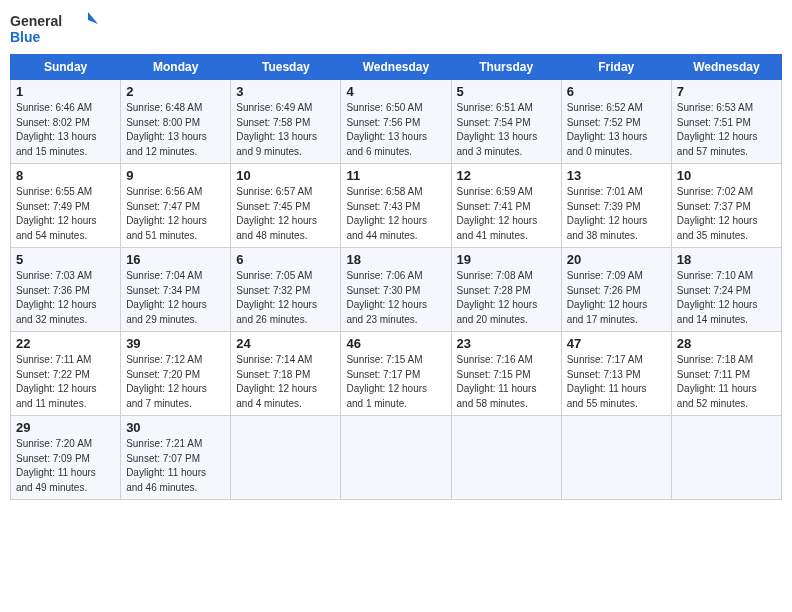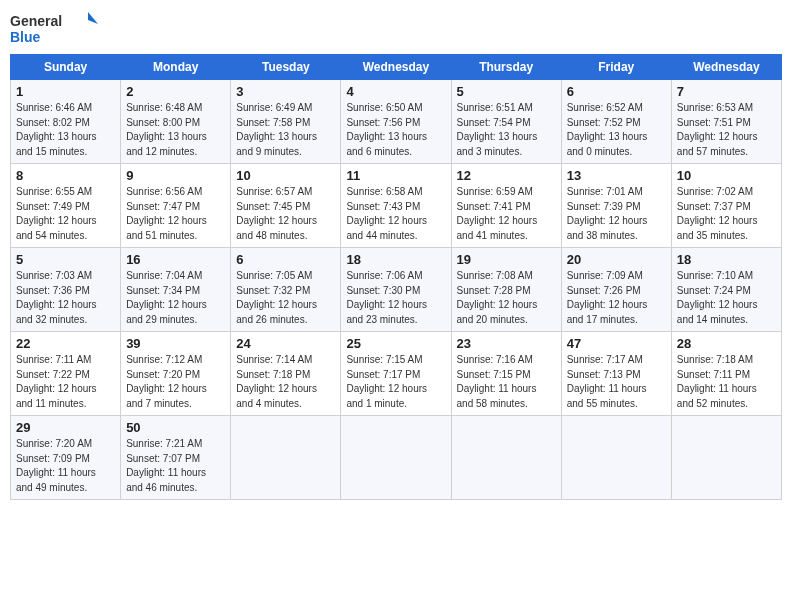--- a/index.html
+++ b/index.html
@@ -204,21 +204,21 @@
         </td>
         <td>
           <span class="day-num">39</span>
         <div class="day-info">Sunrise: 7:12 AM<br>Sunset: 7:20 PM<br>Daylight: 12 hours and 7 minutes.</div>
         </td>
         <td>
           <span class="day-num">24</span>
         <div class="day-info">Sunrise: 7:14 AM<br>Sunset: 7:18 PM<br>Daylight: 12 hours and 4 minutes.</div>
         </td>
         <td>
-          <span class="day-num">25</span>
+          <span class="day-num">46</span>
         <div class="day-info">Sunrise: 7:15 AM<br>Sunset: 7:17 PM<br>Daylight: 12 hours and 1 minute.</div>
         </td>
         <td>
           <span class="day-num">23</span>
         <div class="day-info">Sunrise: 7:16 AM<br>Sunset: 7:15 PM<br>Daylight: 11 hours and 58 minutes.</div>
         </td>
         <td>
           <span class="day-num">47</span>
         <div class="day-info">Sunrise: 7:17 AM<br>Sunset: 7:13 PM<br>Daylight: 11 hours and 55 minutes.</div>
         </td>
@@ -226,21 +226,21 @@
           <span class="day-num">28</span>
         <div class="day-info">Sunrise: 7:18 AM<br>Sunset: 7:11 PM<br>Daylight: 11 hours and 52 minutes.</div>
         </td>
       </tr>
       <tr>
         <td>
           <span class="day-num">29</span>
         <div class="day-info">Sunrise: 7:20 AM<br>Sunset: 7:09 PM<br>Daylight: 11 hours and 49 minutes.</div>
         </td>
         <td>
-          <span class="day-num">50</span>
+          <span class="day-num">30</span>
         <div class="day-info">Sunrise: 7:21 AM<br>Sunset: 7:07 PM<br>Daylight: 11 hours and 46 minutes.</div>
         </td>
         <td class="empty-cell"></td>
         <td class="empty-cell"></td>
         <td class="empty-cell"></td>
         <td class="empty-cell"></td>
         <td class="empty-cell"></td>
       </tr>
     </tbody>
 </table>

